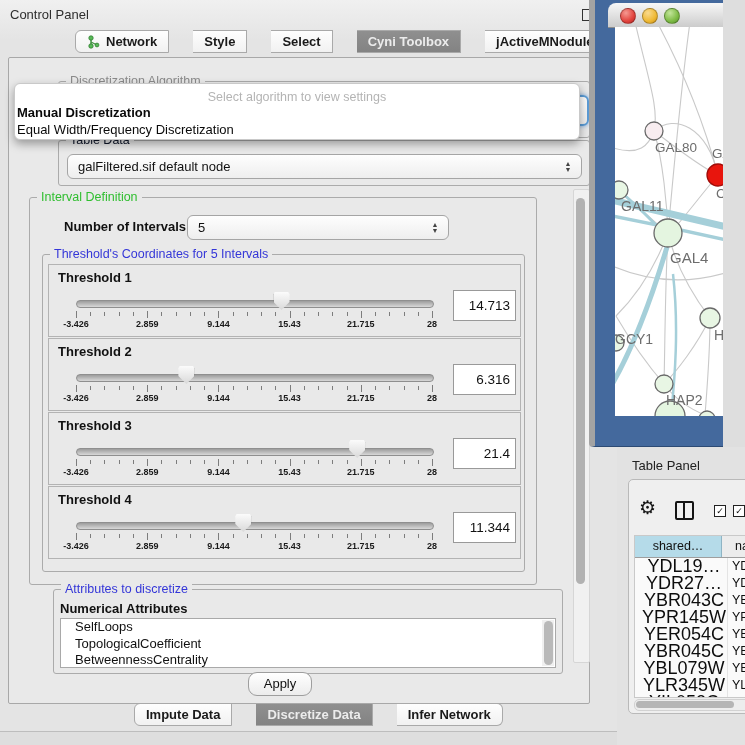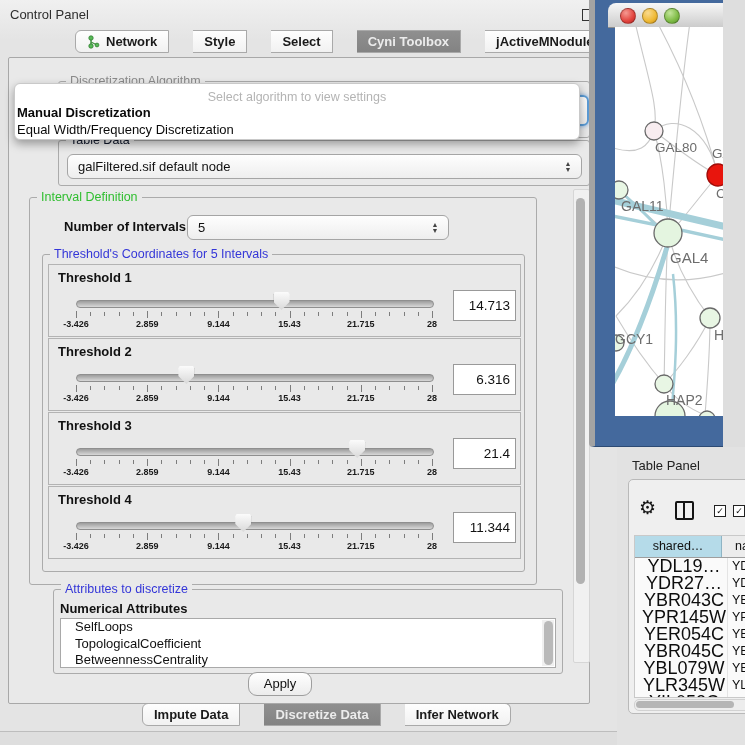--- a/index.html
+++ b/index.html
@@ -413,21 +413,21 @@
         <div class="attr-item">BetweennessCentrality</div>
         <div class="list-scrollbar">
             <div class="list-thumb"></div>
           </div>
       </div>
     </div>
 
     <div class="apply-btn">Apply</div>
   </div>
 
-  <div class="tabstrip" style="left:142px;top:703px;">
+  <div class="tabstrip" style="left:134px;top:703px;">
     <div class="tab">
         <span>Impute Data</span>
       </div>
     <div class="tab active">
         <span>Discretize Data</span>
       </div>
     <div class="tab">
         <span>Infer Network</span>
       </div>
   </div>

